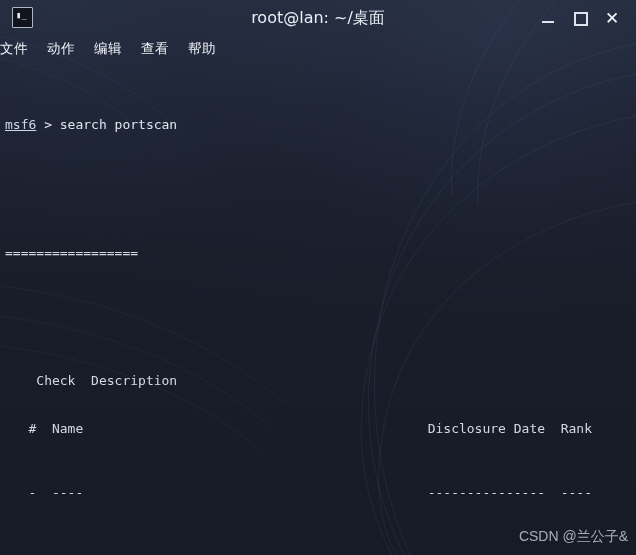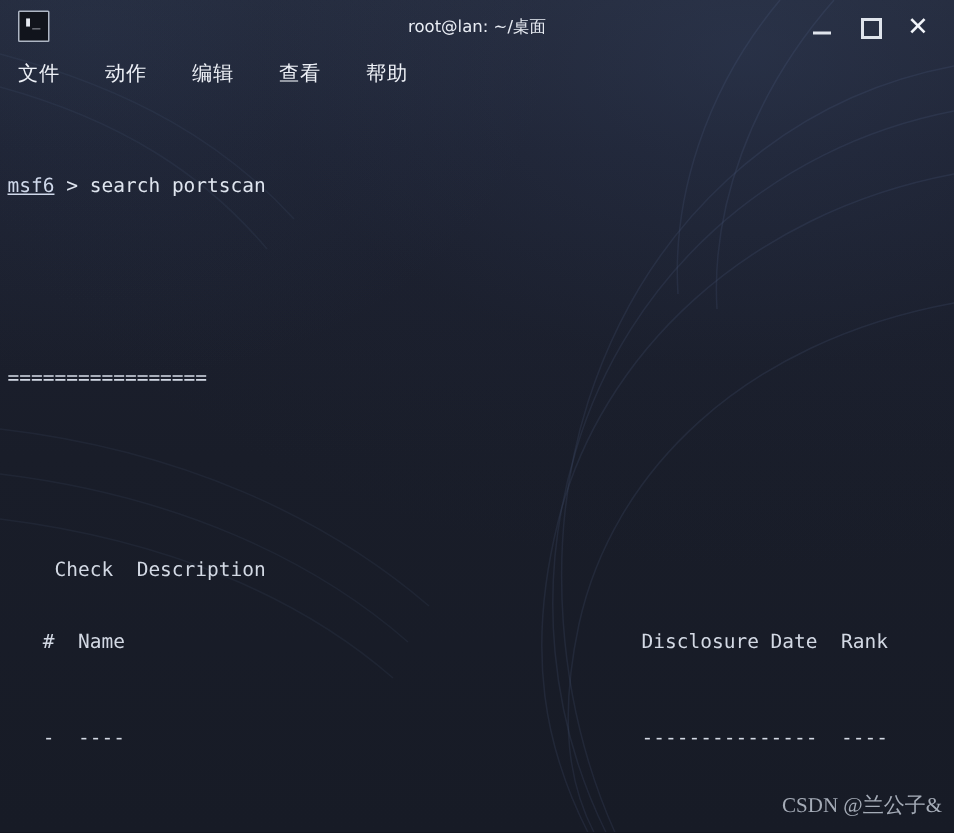--- a/index.html
+++ b/index.html
@@ -71,21 +71,21 @@
   #window-title {
     position: absolute;
     left: 0;
     right: 0;
     top: 0;
     height: 35px;
     line-height: 35px;
     text-align: center;
     color: #e9edf4;
     font-family: "DejaVu Sans", "Liberation Sans", sans-serif;
-    font-size: 11px;
+    font-size: 16px;
     pointer-events: none;
   }
 
   .win-btns {
     display: flex;
     align-items: center;
     gap: 16px;
     padding-right: 10px;
     z-index: 3;
   }
@@ -118,22 +118,21 @@
     text-align: center;
     font-weight: bold;
   }
 
   
   #menubar {
     position: relative;
     height: 28px;
     display: flex;
     align-items: center;
-    padding-left: 12px;
-    gap: 30px;
+    gap: 19px;
   }
   #menubar .menu-item {
     color: #eef1f7;
     font-family: "DejaVu Sans", "Liberation Sans", sans-serif;
     font-size: 13.5px;
     cursor: default;
     letter-spacing: 0.5px;
   }
 
   
@@ -150,21 +149,21 @@
   .blank { height: 16px; }
 
   .c-prompt  { color: #cfd8ea; text-decoration: underline; }
   .c-white   { color: #dfe5ef; }
 
   #watermark {
     position: absolute;
     right: 8px;
     top: 528px;
     color: #b9c0cc;
-    font-family: Liberation Serif, serif;
+    font-family: Liberation Sans, sans-serif;
     font-size: 14px;
     opacity: 0.88;
     white-space: pre;
   }
 </style>
 </head>
 <body>
 
 <div id="window">
 

